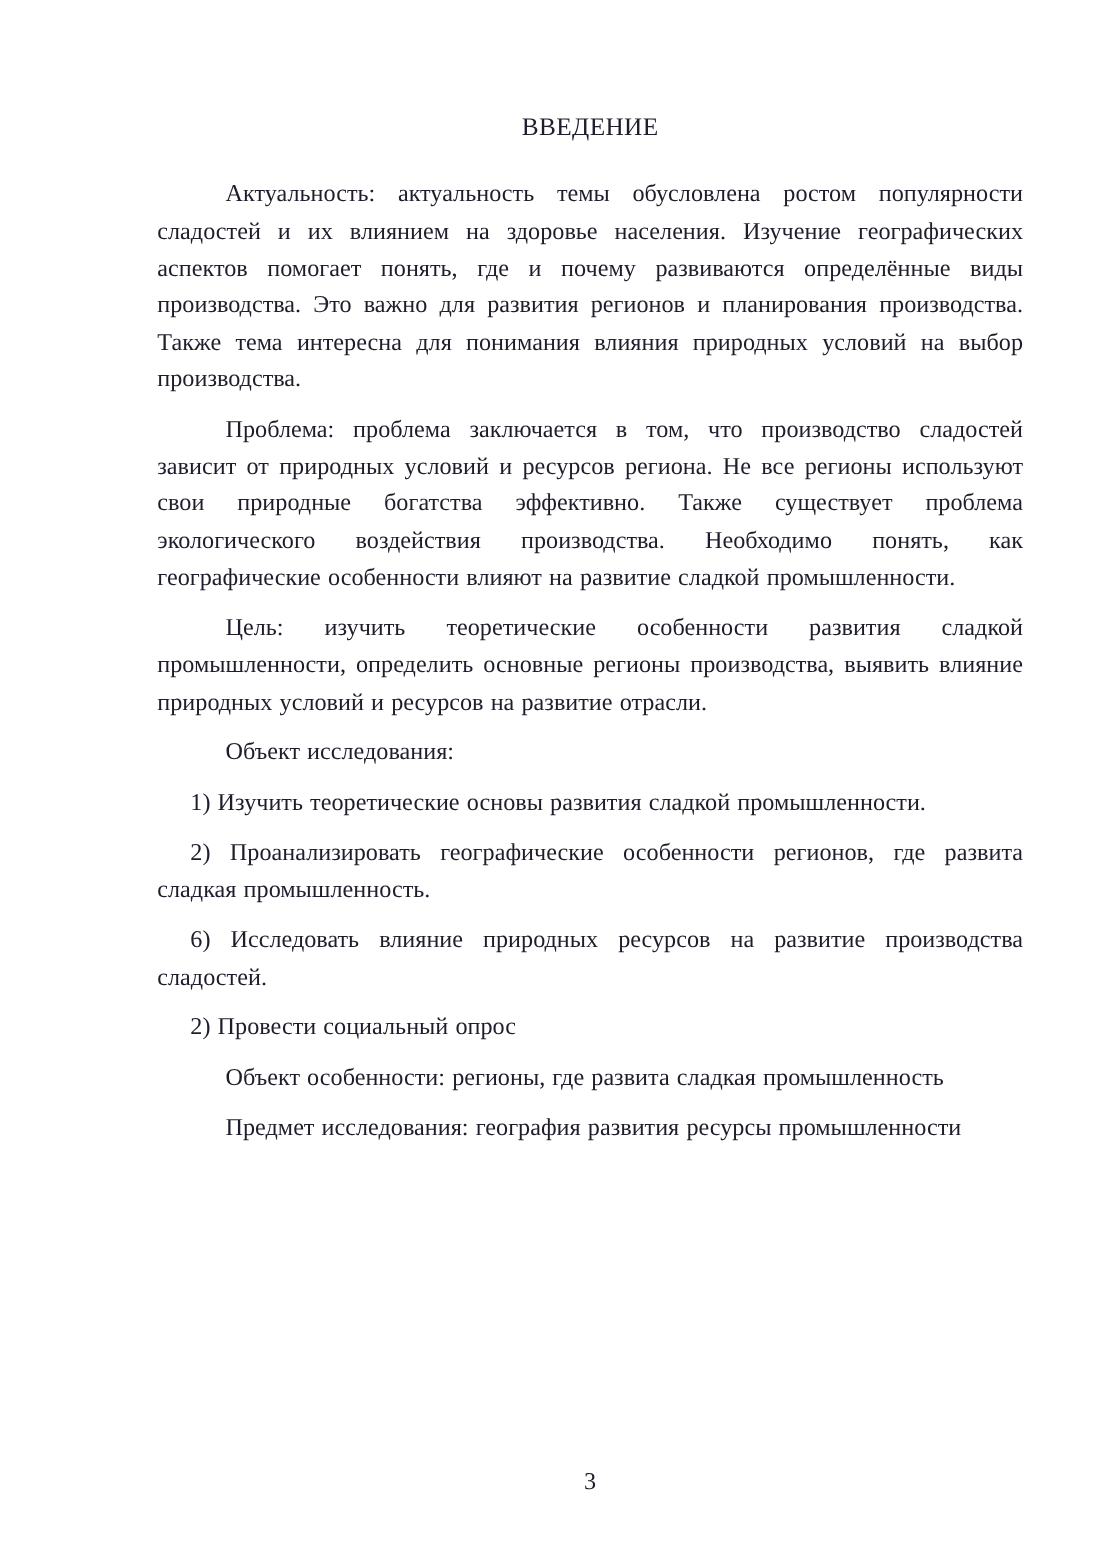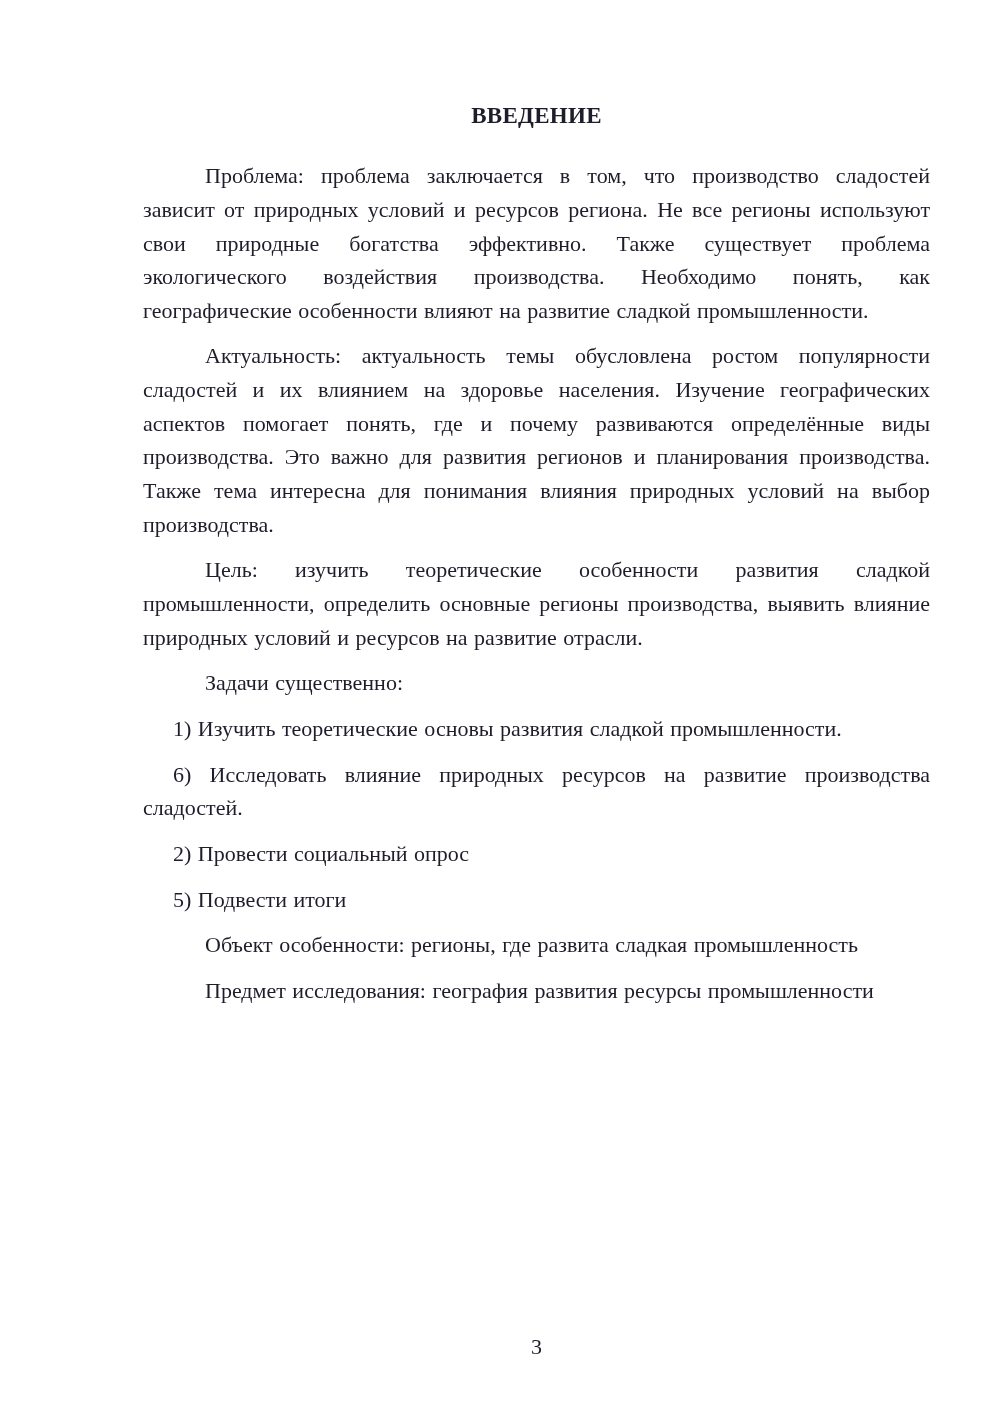--- a/index.html
+++ b/index.html
@@ -19,21 +19,21 @@
       box-sizing: border-box;
       background: #ffffff;
       padding: 98px 70px 0 143px;
       font-family: "Liberation Serif", serif;
       color: #1d1d2b;
       font-size: 22px;
       line-height: 1.53;
     }
     .doc-title {
       font-size: 23px;
-      font-weight: bold;
+      font-weight: normal;
       text-align: center;
       margin: 0 0 26px 0;
       letter-spacing: 0.3px;
     }
     .para {
       margin: 0 0 12px 0;
       text-align: justify;
       text-indent: 62px;
       word-spacing: 1px;
     }
@@ -50,36 +50,36 @@
       color: #1d1d2b;
     }
   </style>
 </head>
 <body>
 
 <div class="page">
 
   <h1 class="doc-title">ВВЕДЕНИЕ</h1>
 
+  <p class="para">Актуальность: актуальность темы обусловлена ростом популярности сладостей и их влиянием на здоровье населения. Изучение географических аспектов помогает понять, где и почему развиваются определённые виды производства. Это важно для развития регионов и планирования производства. Также тема интересна для понимания влияния природных условий на выбор производства.</p>
+
   <p class="para">Проблема: проблема заключается в том, что производство сладостей зависит от природных условий и ресурсов региона. Не все регионы используют свои природные богатства эффективно. Также существует проблема экологического воздействия производства. Необходимо понять, как географические особенности влияют на развитие сладкой промышленности.</p>
-
-  <p class="para">Актуальность: актуальность темы обусловлена ростом популярности сладостей и их влиянием на здоровье населения. Изучение географических аспектов помогает понять, где и почему развиваются определённые виды производства. Это важно для развития регионов и планирования производства. Также тема интересна для понимания влияния природных условий на выбор производства.</p>
 
   <p class="para">Цель: изучить теоретические особенности развития сладкой промышленности, определить основные регионы производства, выявить влияние природных условий и ресурсов на развитие отрасли.</p>
 
-  <p class="para">Задачи существенно:</p>
+  <p class="para">Объект исследования:</p>
 
   <p class="para list-item">1) Изучить теоретические основы развития сладкой промышленности.</p>
 
+  <p class="para list-item">2) Проанализировать географические особенности регионов, где развита сладкая промышленность.</p>
 
   <p class="para list-item">6) Исследовать влияние природных ресурсов на развитие производства сладостей.</p>
 
   <p class="para list-item">2) Провести социальный опрос</p>
 
-  <p class="para list-item">5) Подвести итоги</p>
 
   <p class="para">Объект особенности: регионы, где развита сладкая промышленность</p>
 
   <p class="para">Предмет исследования: география развития ресурсы промышленности</p>
 
 
   <div class="page-number">3</div>
 
 </div>
 

